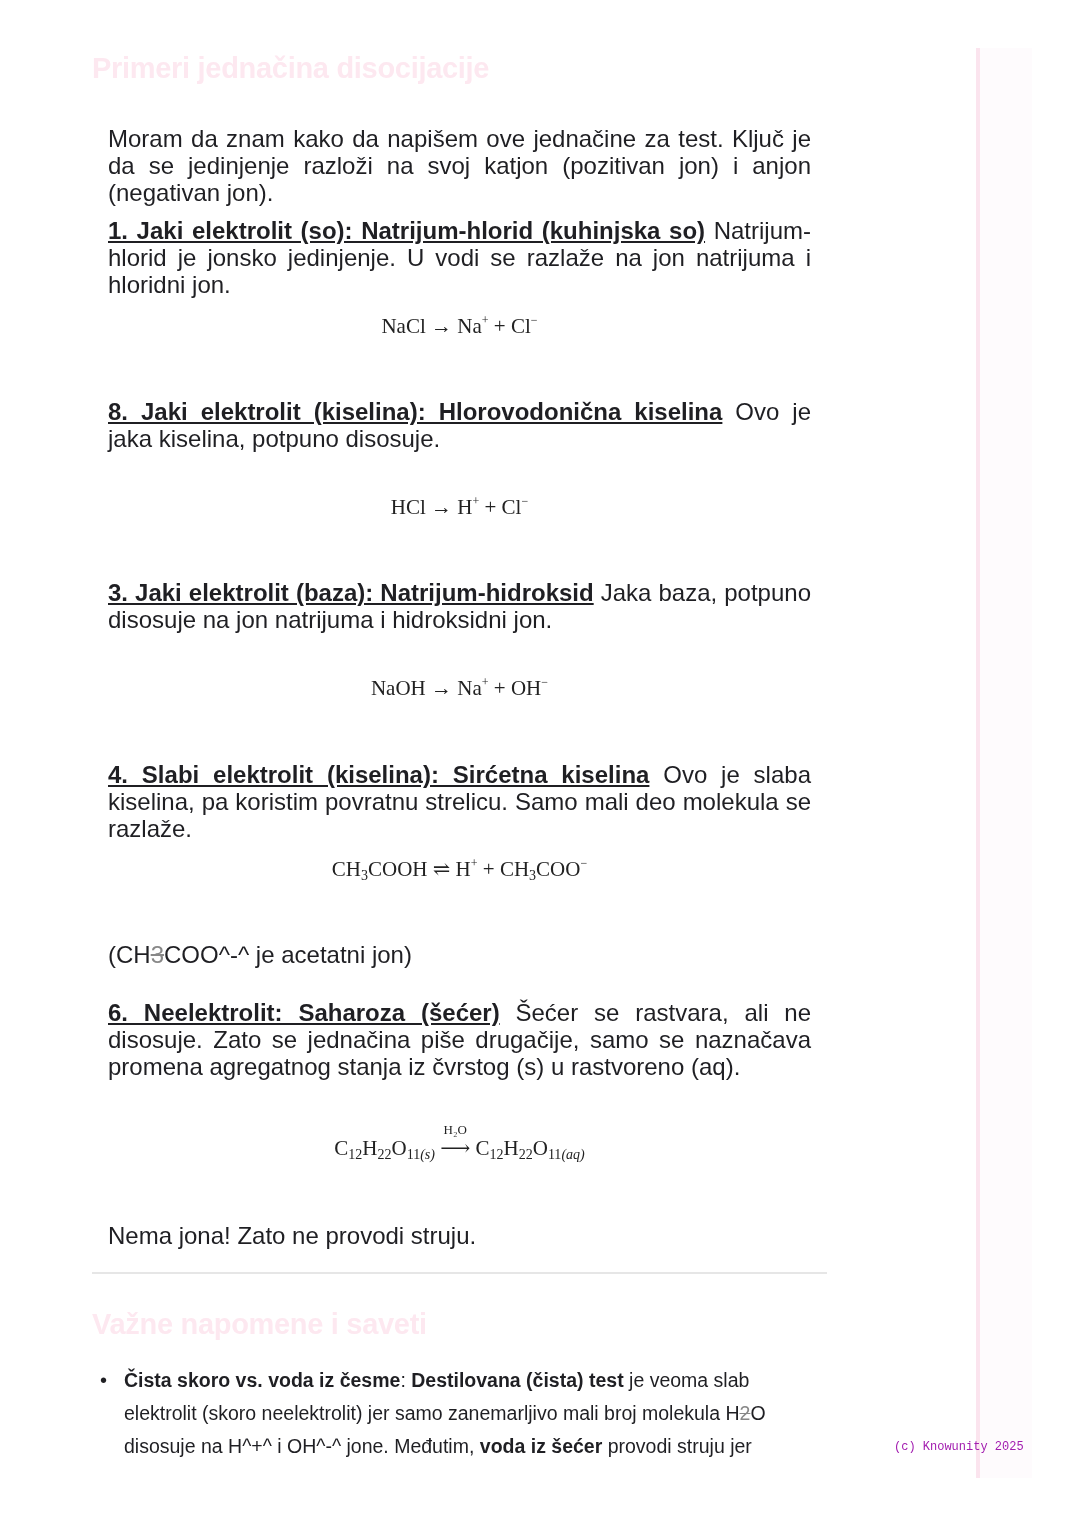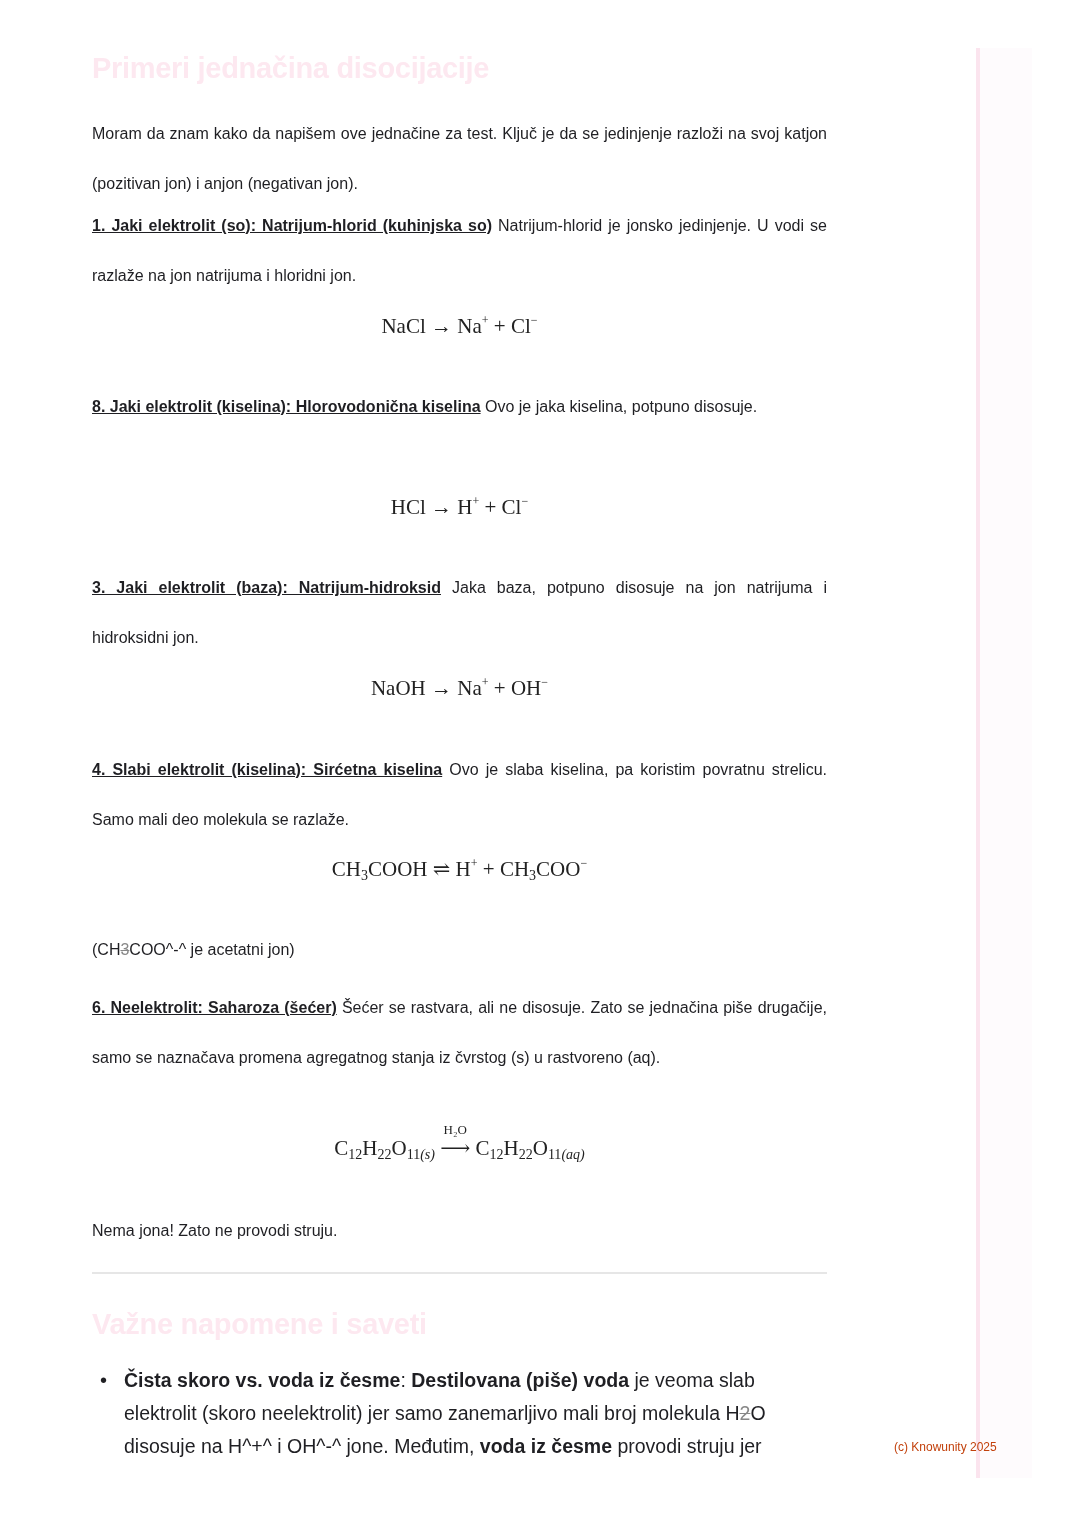--- a/index.html
+++ b/index.html
@@ -1,37 +1,37 @@
 <!DOCTYPE html>
 <html><head>
 <meta charset="utf-8">
 <style>
   html, body { margin: 0; padding: 0; background: #ffffff; }
   body { width: 1080px; height: 1528px; position: relative; overflow: hidden;
          font-family: "Liberation Sans", "DejaVu Sans", sans-serif; color: #1f1f23; }
   .page { position: absolute; left: 92px; top: 0; width: 735px; }
   .h2 { font-size: 29px; font-weight: bold; color: #fde8f0; margin: 0; letter-spacing: -0.3px; }
   .h2.first { position: absolute; top: 52px; left: 0; }
-  p.body { font-size: 16px; line-height: 50px; margin: 0; text-align: justify; }
+  p.body { font-size: 24px; line-height: 27px; margin: 16px; text-align: justify; }
   p.body b { font-weight: bold; text-decoration: underline; }
   .eq { position: absolute; left: 0; width: 735px; text-align: center;
         font-family: "Liberation Serif", "DejaVu Serif", serif; font-size: 21px; color: #222; }
   .eq sup { font-size: 12px; vertical-align: 9px; }
   .eq sub { font-size: 14px; vertical-align: -4px; }
   .eq .it { font-style: italic; }
   .blk { position: absolute; left: 0; width: 735px; }
   .strike { text-decoration: line-through; color: #888; }
   .hr { position: absolute; left: 0; top: 1272px; width: 735px; height: 2px; background: #e6e6e6; }
   .h2.second { position: absolute; top: 1308px; left: 0; }
   ul.notes { position: absolute; top: 1364px; left: 0; width: 735px; margin: 0; padding: 0 0 0 32px; list-style: none; box-sizing: border-box; }
   ul.notes li { position: relative; font-size: 19.5px; line-height: 33px; }
   ul.notes li::before { content: "•"; position: absolute; left: -24px; top: 0; font-size: 20px; }
   .sidebar-line { position: absolute; left: 976px; top: 48px; width: 4px; height: 1430px; background: #fbe4ee; }
   .sidebar-panel { position: absolute; left: 980px; top: 48px; width: 52px; height: 1430px; background: #fefbfd; }
-  .watermark { position: absolute; left: 894px; top: 1440px; font-size: 12px; color: #c2410c; }
+  .watermark { position: absolute; left: 894px; top: 1440px; font-size: 12px; color: #a21caf; font-family: Liberation Mono, monospace; }
   .over { display: inline-block; position: relative; }
   .over .top { position: absolute; left: 0; right: 0; top: -14px; font-size: 13px; }
 </style>
 </head>
 <body>
 
 <div class="sidebar-panel"></div>
 <div class="sidebar-line"></div>
 
 <div class="page">
@@ -91,17 +91,17 @@
   </div>
   <div class="blk" style="top:1206px">
     <p class="body">Nema jona! Zato ne provodi struju.</p>
   </div>
 
   <div class="hr"></div>
 
   <h2 class="h2 second">Važne napomene i saveti</h2>
 
   <ul class="notes">
-    <li><b>Čista skoro vs. voda iz česme</b><span>: </span><b>Destilovana (piše) voda</b><span> je veoma slab elektrolit (skoro neelektrolit) jer samo zanemarljivo mali broj molekula H</span><span class="strike">2</span><span>O disosuje na H^+^ i OH^-^ jone. Međutim, </span><b>voda iz česme</b><span> provodi struju jer</span></li>
+    <li><b>Čista skoro vs. voda iz česme</b><span>: </span><b>Destilovana (čista) test</b><span> je veoma slab elektrolit (skoro neelektrolit) jer samo zanemarljivo mali broj molekula H</span><span class="strike">2</span><span>O disosuje na H^+^ i OH^-^ jone. Međutim, </span><b>voda iz šećer</b><span> provodi struju jer</span></li>
   </ul>
 </div>
 
 <div class="watermark">(c) Knowunity 2025</div>
 
 </body></html>

